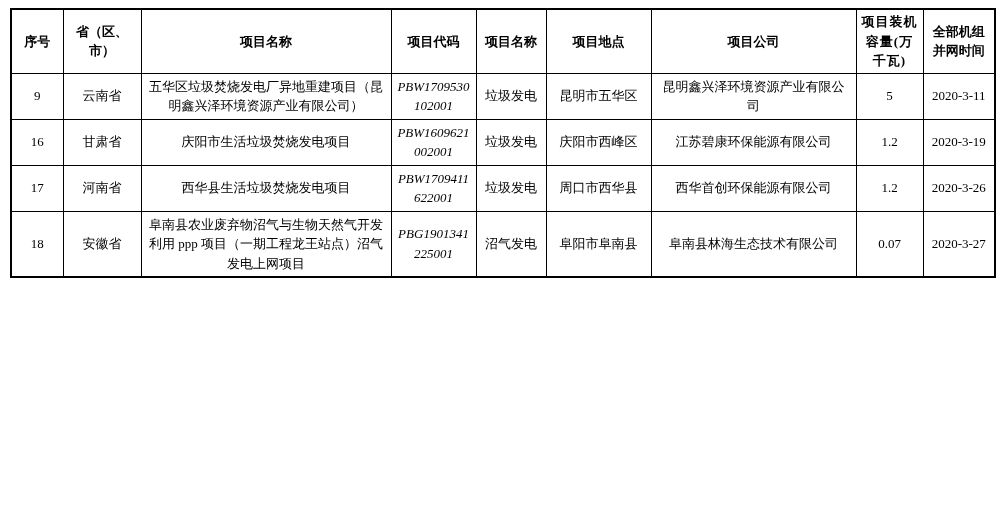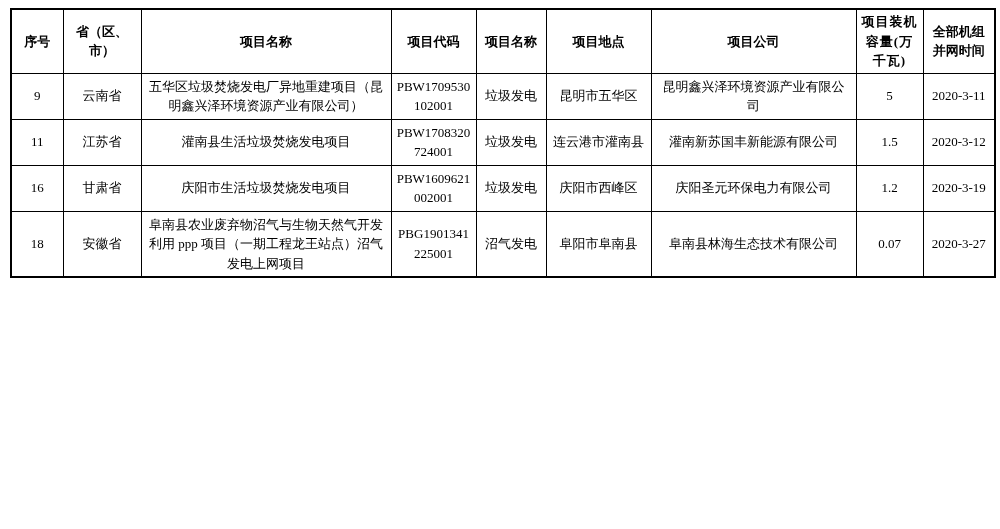--- a/index.html
+++ b/index.html
@@ -45,21 +45,21 @@
   col.w-name     { width: 250px; }
   col.w-code     { width: 85px; }
   col.w-type     { width: 70px; }
   col.w-loc      { width: 105px; }
   col.w-company  { width: 205px; }
   col.w-cap      { width: 67px; }
   col.w-date     { width: 72px; }
 
   td.c0, td.c1, td.c3, td.c4, td.c7, td.c8 { text-align: center; }
   td.c2, td.c5, td.c6 { text-align: left; padding-left: 8px; padding-right: 6px; }
-  td.c3 { word-break: break-all; }
+  td.c3 { word-break: break-all; font-style: italic; }
   td { height: 38px; }
   th.cap-header { letter-spacing: 1px; }
 </style>
 </head>
 <body>
 
 <div class="page">
   <table class="project-table">
     <colgroup>
       <col class="w-seq">
@@ -91,40 +91,40 @@
           <td class="c1">云南省</td>
           <td class="c2">五华区垃圾焚烧发电厂异地重建项目（昆明鑫兴泽环境资源产业有限公司）</td>
           <td class="c3">PBW1709530102001</td>
           <td class="c4">垃圾发电</td>
           <td class="c5">昆明市五华区</td>
           <td class="c6">昆明鑫兴泽环境资源产业有限公司</td>
           <td class="c7">5</td>
           <td class="c8">2020-3-11</td>
         </tr>
         <tr>
-          <td class="c0">11</td>
-          <td class="c1">江苏省</td>
-          <td class="c2">灌南县生活垃圾焚烧发电项目</td>
-          <td class="c3">PBW1708320724001</td>
-          <td class="c4">垃圾发电</td>
-          <td class="c5">连云港市灌南县</td>
-          <td class="c6">灌南新苏国丰新能源有限公司</td>
-          <td class="c7">1.5</td>
-          <td class="c8">2020-3-12</td>
-        </tr>
-        <tr>
           <td class="c0">16</td>
           <td class="c1">甘肃省</td>
           <td class="c2">庆阳市生活垃圾焚烧发电项目</td>
           <td class="c3">PBW1609621002001</td>
           <td class="c4">垃圾发电</td>
           <td class="c5">庆阳市西峰区</td>
-          <td class="c6">庆阳圣元环保电力有限公司</td>
+          <td class="c6">江苏碧康环保能源有限公司</td>
           <td class="c7">1.2</td>
           <td class="c8">2020-3-19</td>
+        </tr>
+        <tr>
+          <td class="c0">17</td>
+          <td class="c1">河南省</td>
+          <td class="c2">西华县生活垃圾焚烧发电项目</td>
+          <td class="c3">PBW1709411622001</td>
+          <td class="c4">垃圾发电</td>
+          <td class="c5">周口市西华县</td>
+          <td class="c6">西华首创环保能源有限公司</td>
+          <td class="c7">1.2</td>
+          <td class="c8">2020-3-26</td>
         </tr>
         <tr>
           <td class="c0">18</td>
           <td class="c1">安徽省</td>
           <td class="c2">阜南县农业废弃物沼气与生物天然气开发利用 ppp 项目（一期工程龙王站点）沼气发电上网项目</td>
           <td class="c3">PBG1901341225001</td>
           <td class="c4">沼气发电</td>
           <td class="c5">阜阳市阜南县</td>
           <td class="c6">阜南县林海生态技术有限公司</td>
           <td class="c7">0.07</td>

